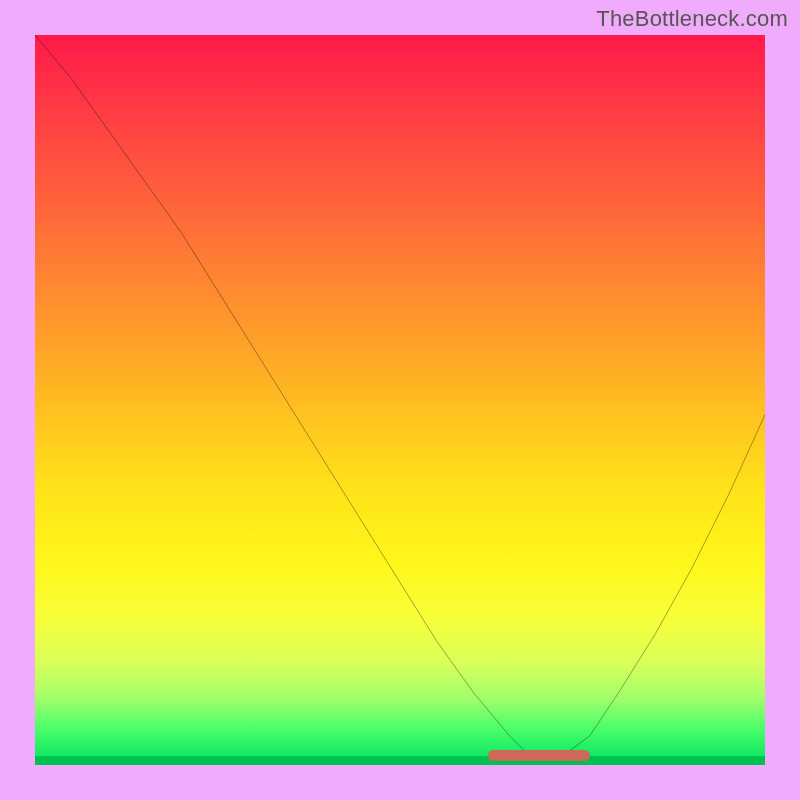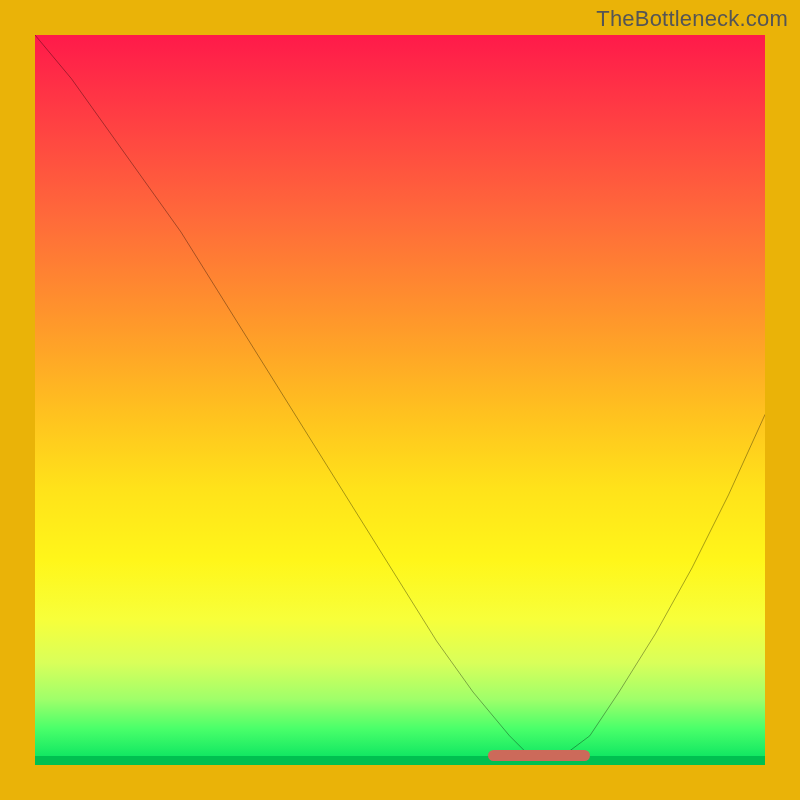--- a/index.html
+++ b/index.html
@@ -8,21 +8,21 @@
     width: 800px;
     height: 800px;
     background: #000;
     overflow: hidden;
     font-family: Arial, Helvetica, sans-serif;
   }
   .frame {
     position: relative;
     width: 800px;
     height: 800px;
-    background: #eab308;
+    background: #f0abfc;
   }
   .watermark {
     position: absolute;
     top: 6px;
     right: 12px;
     color: #555;
     font-size: 22px;
     font-weight: 500;
     letter-spacing: 0.2px;
     z-index: 10;

